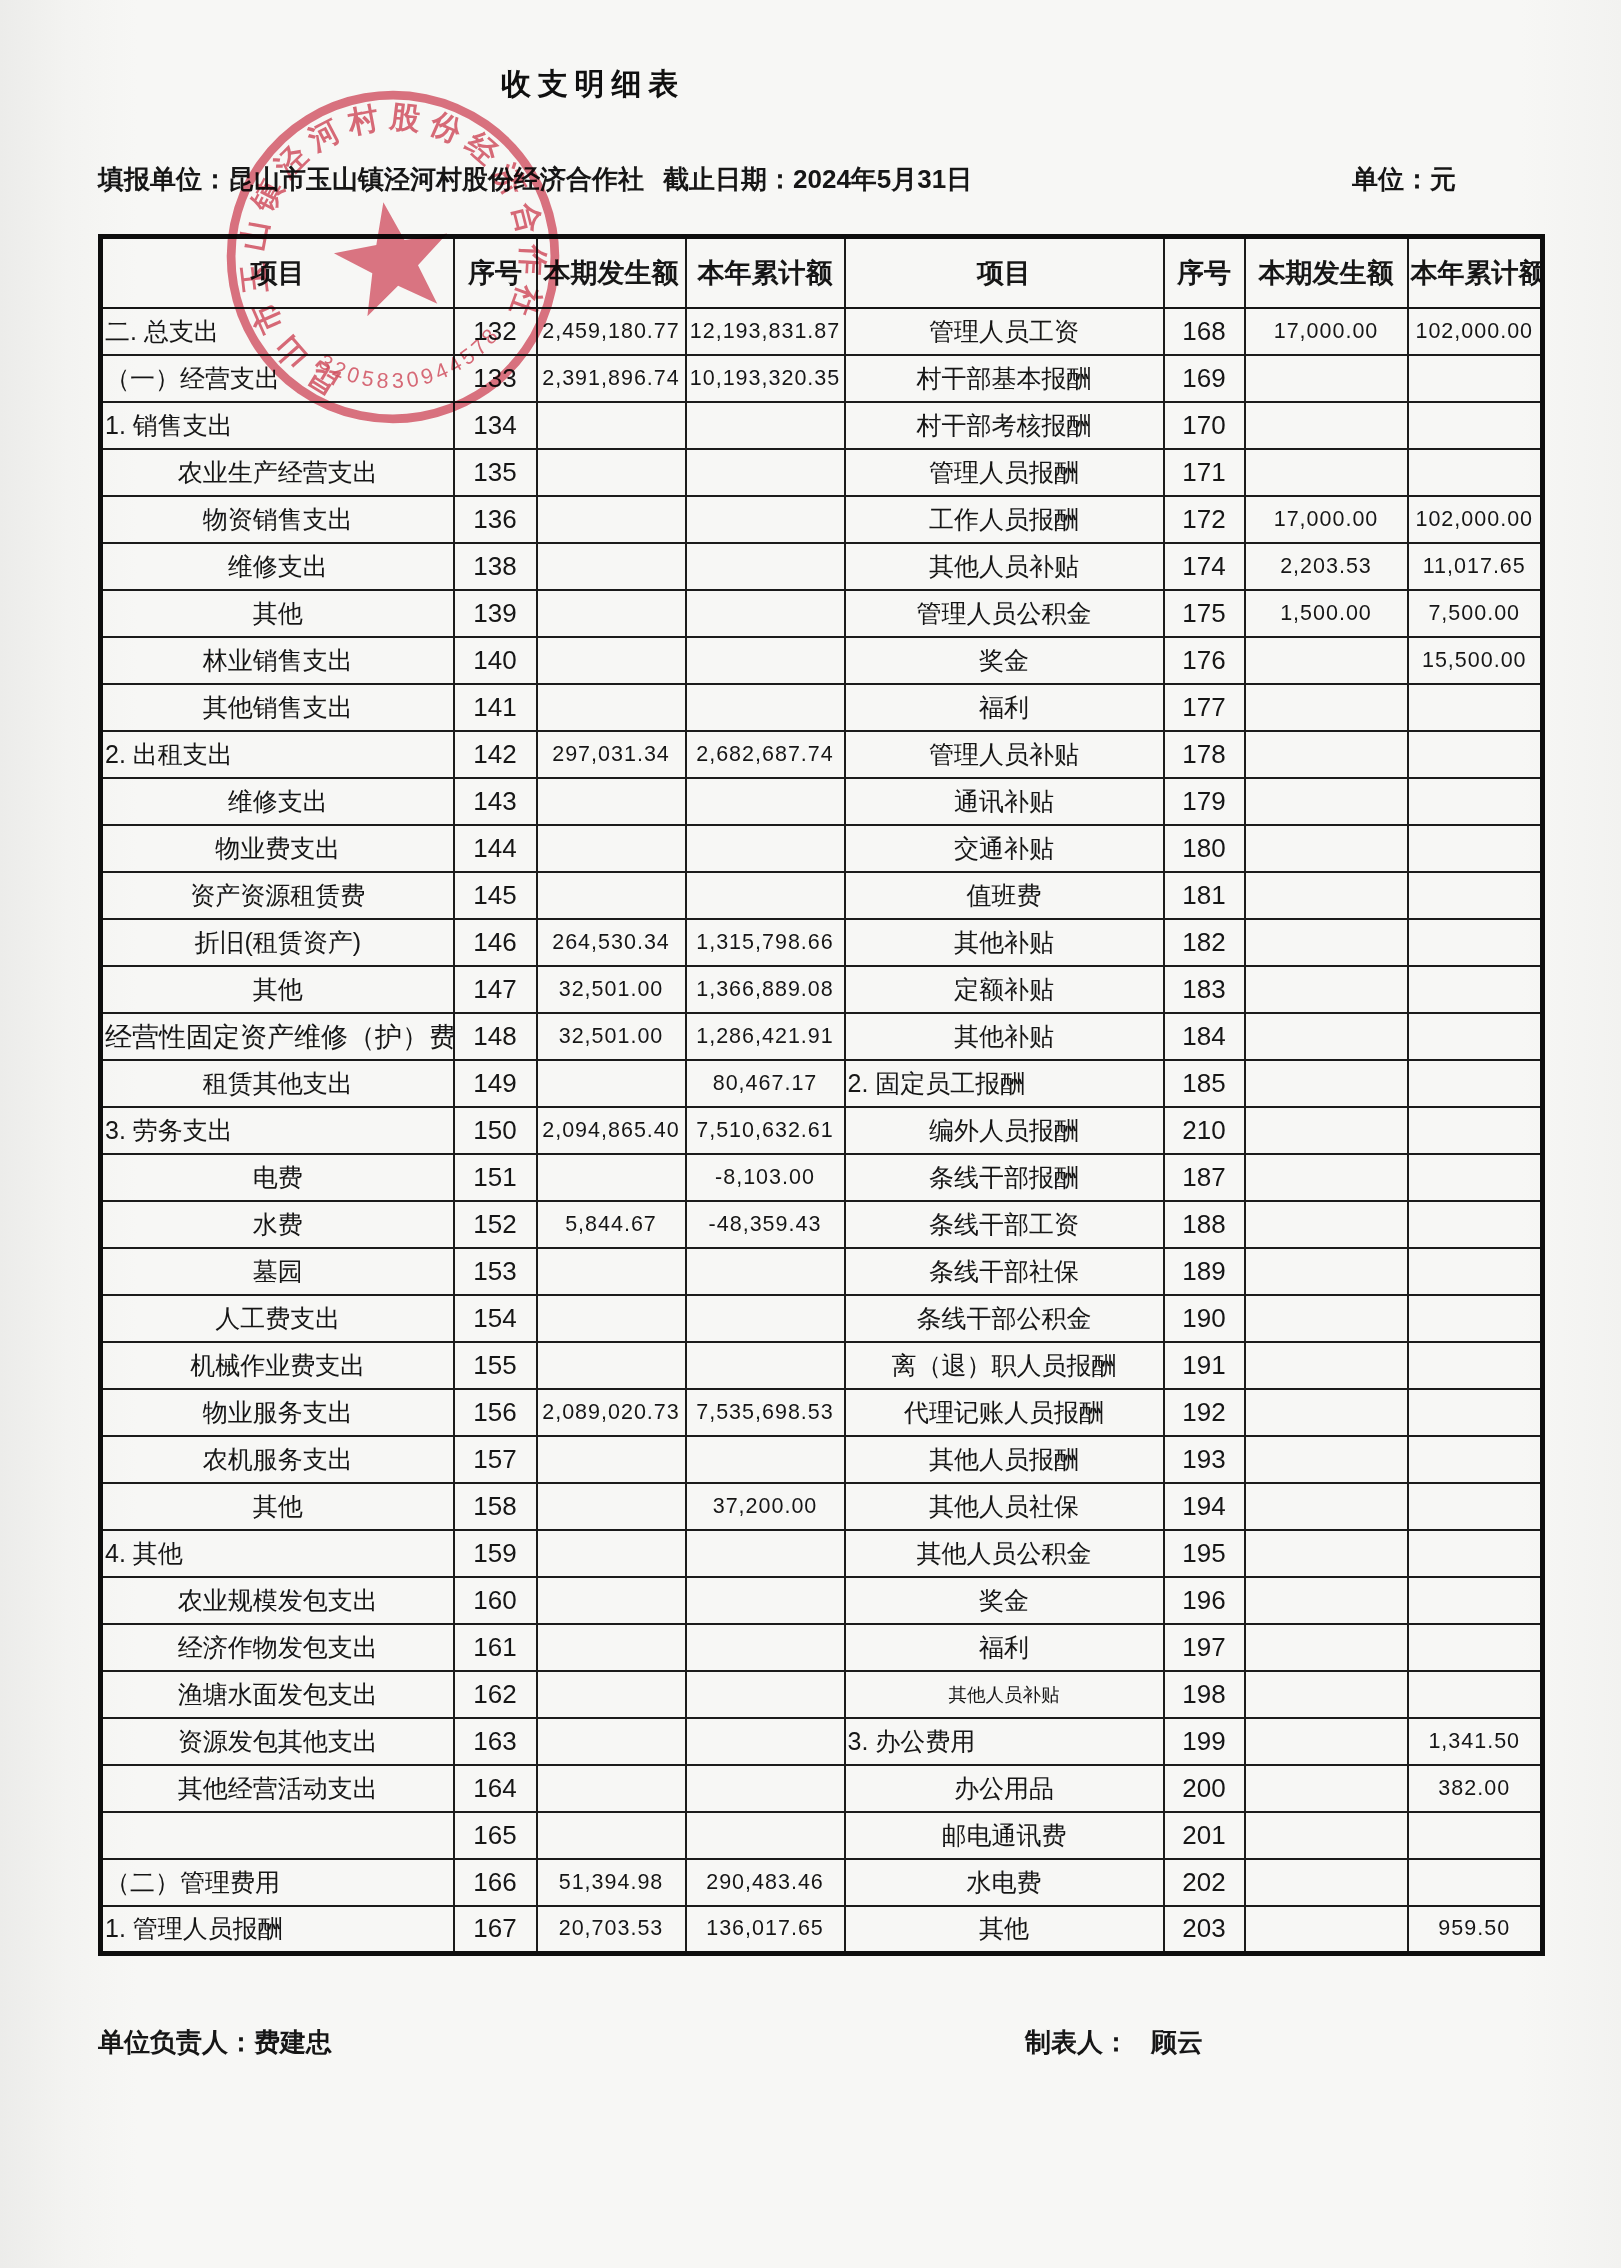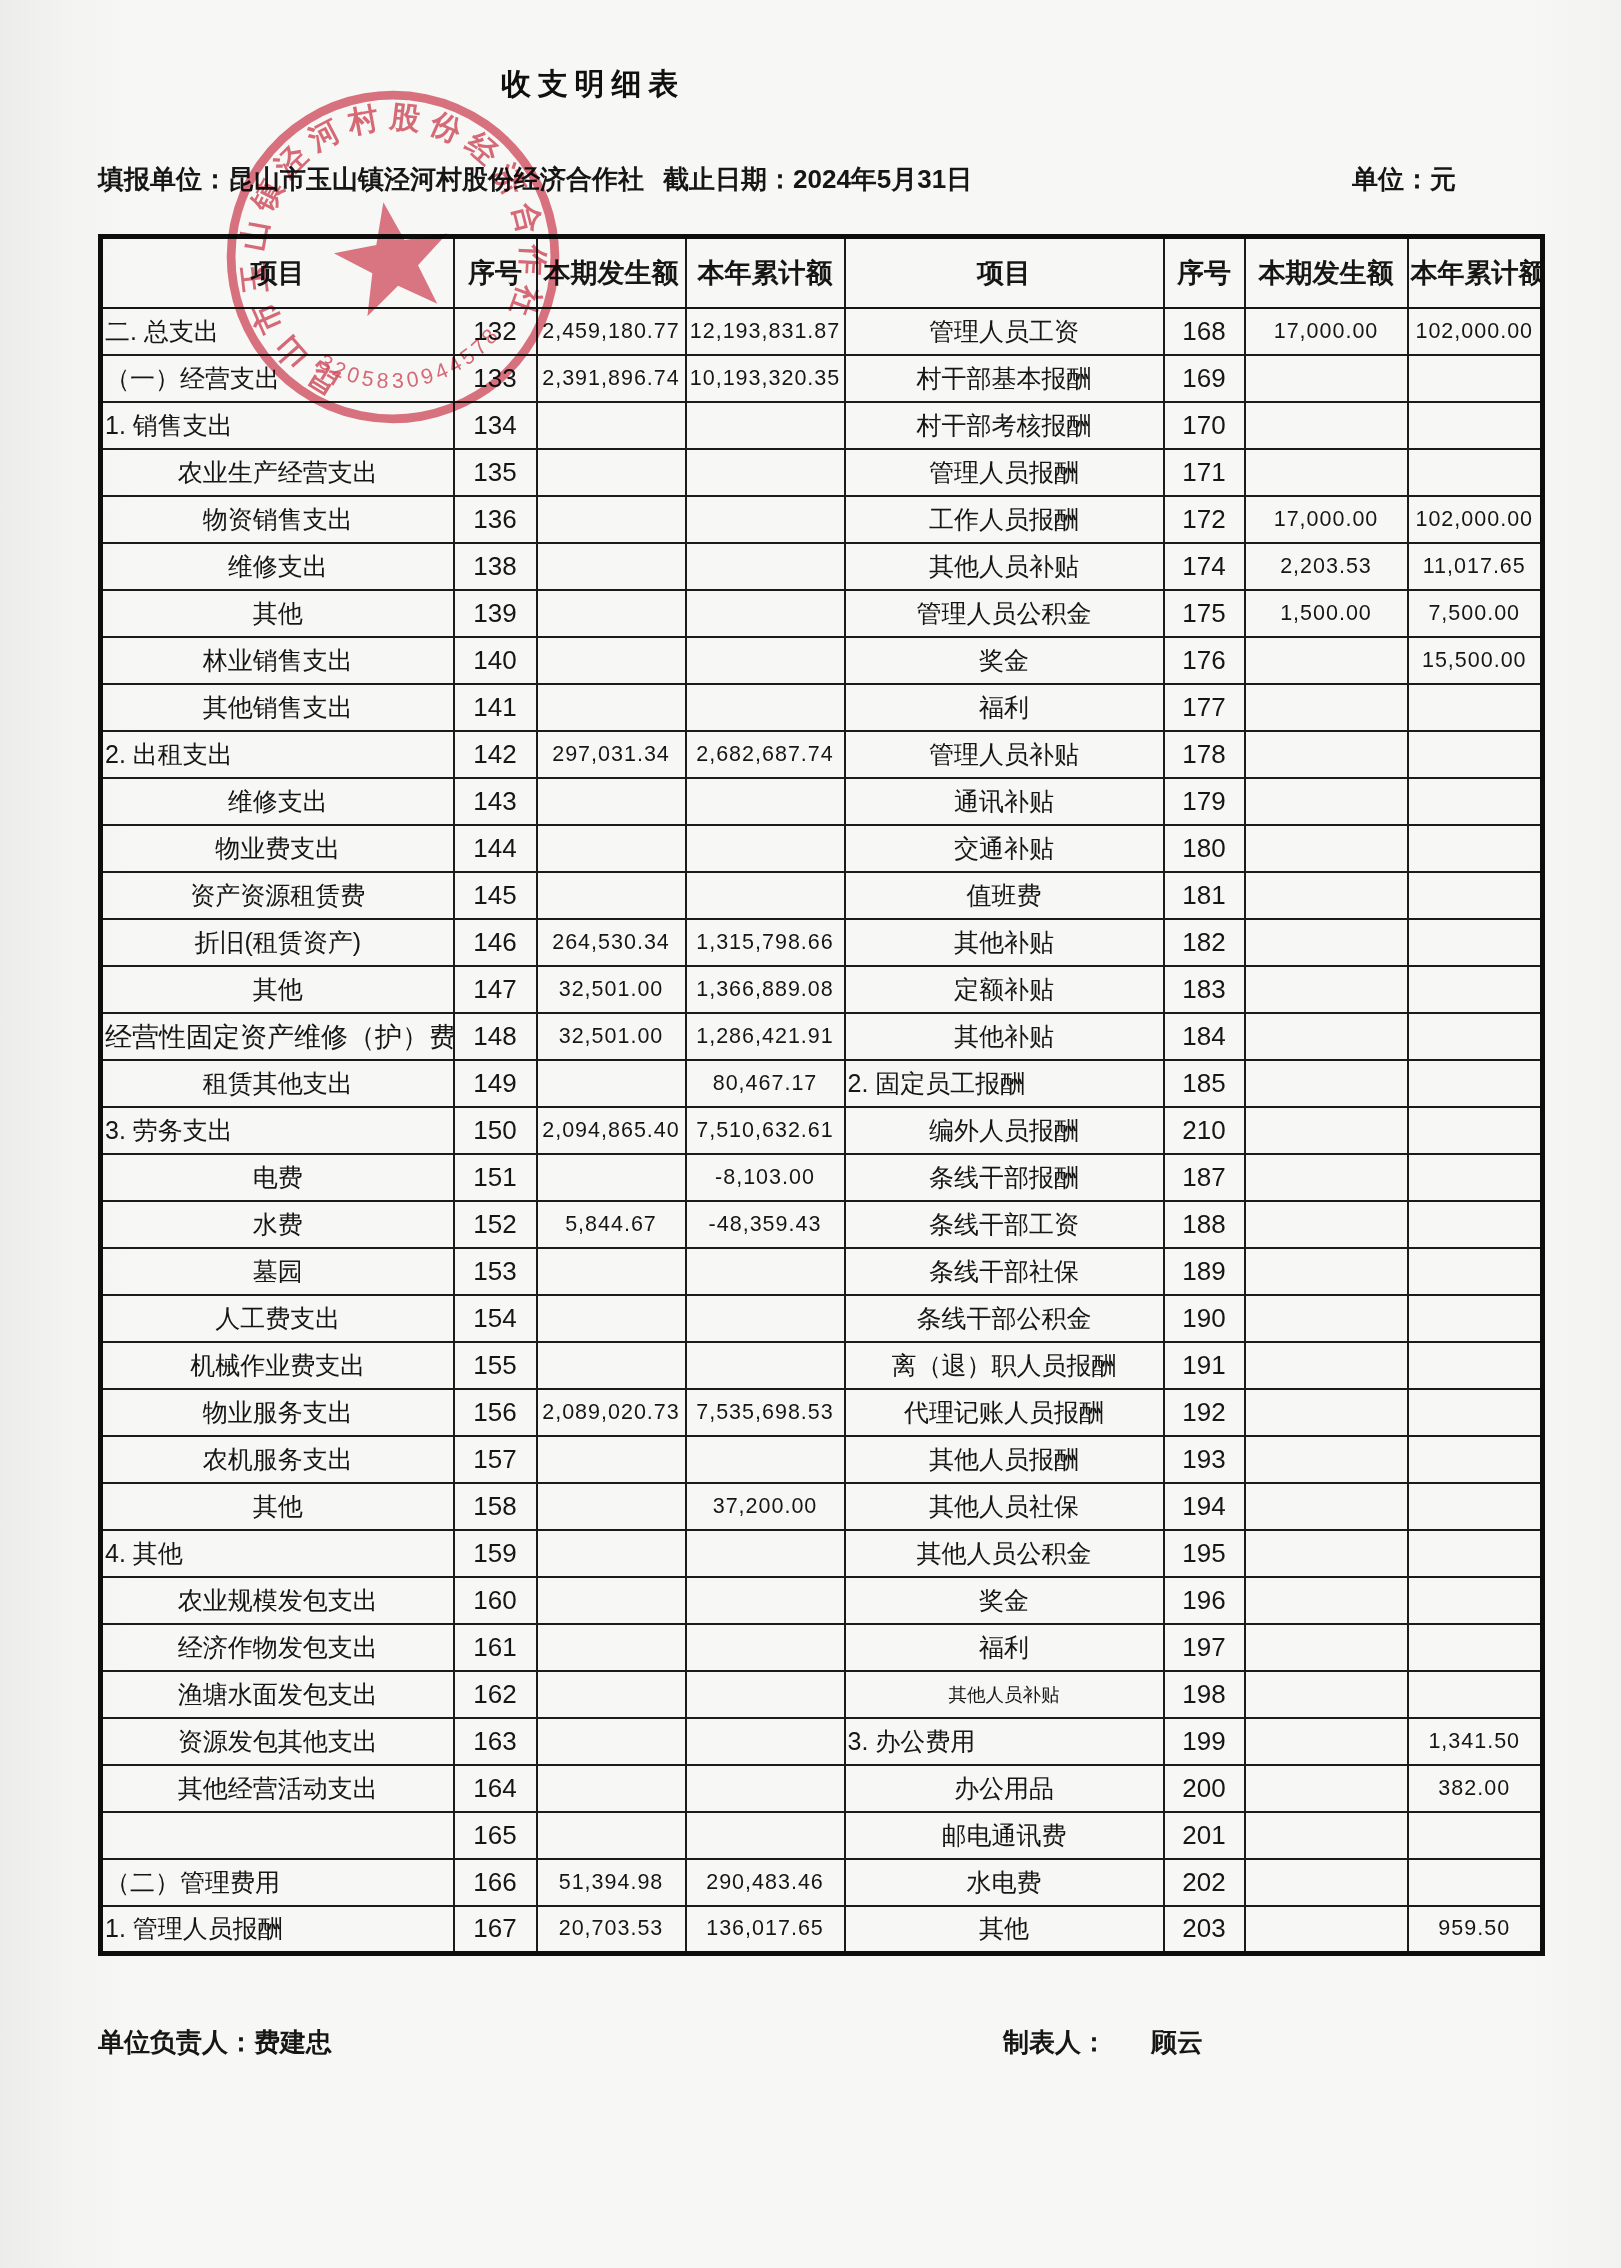--- a/index.html
+++ b/index.html
@@ -42,21 +42,21 @@
   .i0{text-align:left;padding-left:5.9px;}
   .i1{text-align:left;padding-left:25px;}
   .i2{text-align:left;padding-left:53px;}
   .s17{font-size:16.6px;text-align:center;}
   .s19{font-size:18.5px;}
   .ov{font-size:27px;text-align:left;padding-left:2px;letter-spacing:0px;}
   .seq{font-size:26px;text-align:center;}
   .num{font-size:21.5px;text-align:center;letter-spacing:1px;}
   .footer{position:absolute;top:2025px;left:0;width:100%;height:33px;font-size:26px;font-weight:600;}
   .footer .mgr{position:absolute;left:98px;}
-  .footer .plabel{position:absolute;left:1003px;}
+  .footer .plabel{position:absolute;left:1025px;}
   .footer .pname{position:absolute;left:1151px;}
   .stamp{
     position:absolute;left:198px;top:62px;width:390px;height:390px;
     transform:rotate(-10deg);
     mix-blend-mode:multiply;opacity:0.88;
     pointer-events:none;
   }
 </style>
 </head>
 <body>

